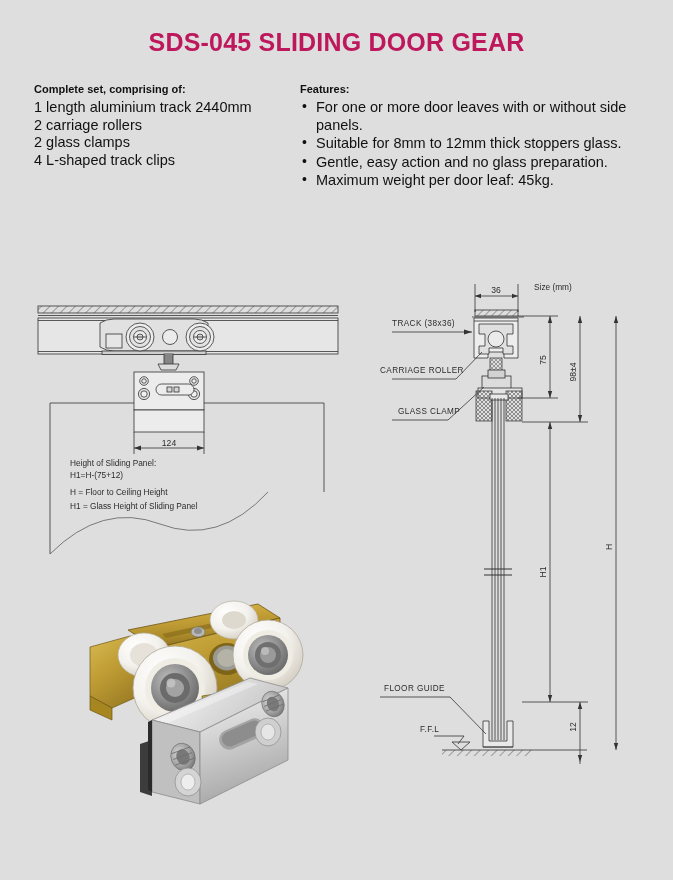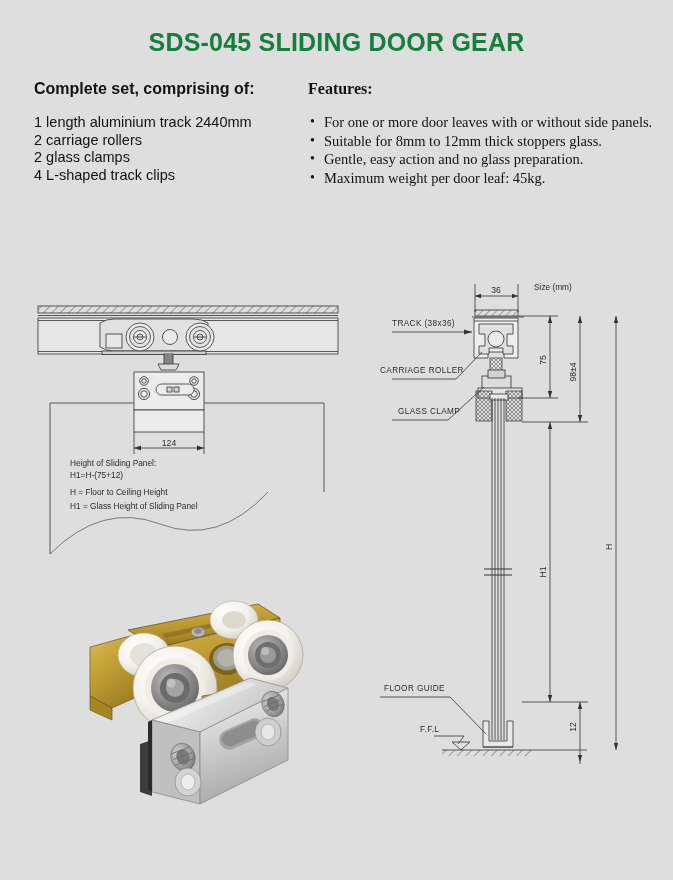--- a/index.html
+++ b/index.html
@@ -39,29 +39,28 @@
   
   .col-left {
     position: absolute;
     top: 80px;
     left: 34px;
     width: 250px;
   }
   .col-right {
     position: absolute;
     top: 80px;
-    left: 308px;
+    left: 300px;
     width: 360px;
-    font-family: Liberation Serif, serif;
   }
   .col-heading {
-    font-size: 16px;
+    font-size: 11px;
     font-weight: bold;
     line-height: 18px;
-    margin: 0 0 16px 0;
+    margin: 0 0 1px 0;
   }
   .set-line {
     font-size: 14.5px;
     line-height: 17.5px;
     white-space: nowrap;
   }
   .feat-item {
     position: relative;
     font-size: 14.5px;
     line-height: 17.5px;
@@ -98,21 +97,21 @@
   }
   .cad-note { font-size: 8.3px; }
   .cad-dim  { font-size: 8.6px; }
   .cad-lbl  { font-size: 8.2px; letter-spacing: 0.4px; }
 </style>
 </head>
 <body style="background: rgb(222, 222, 222);">
 
 <div class="page">
 
-  <div class="title" style="color: #15803d;">SDS-045 SLIDING DOOR GEAR</div>
+  <div class="title" style="color: #be185d;">SDS-045 SLIDING DOOR GEAR</div>
 
   <div class="col-left">
     <div class="col-heading">Complete set, comprising of:</div>
     <div class="set-line">1 length aluminium track 2440mm</div>
     <div class="set-line">2 carriage rollers</div>
     <div class="set-line">2 glass clamps</div>
     <div class="set-line">4 L-shaped track clips</div>
   </div>
 
   <div class="col-right">

